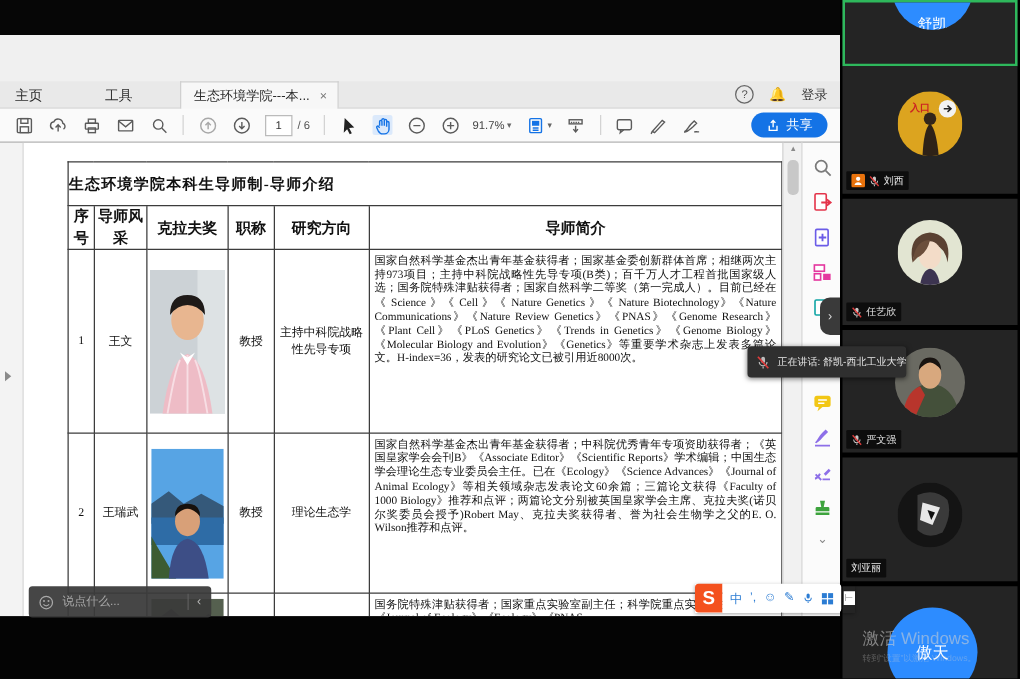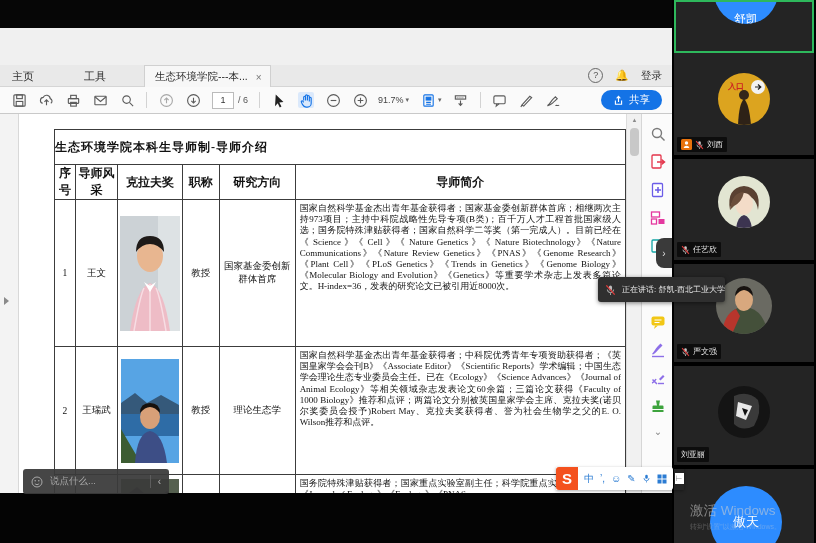--- a/index.html
+++ b/index.html
@@ -255,21 +255,21 @@
                 <rect width="60" height="115" fill="#ccd2d6"></rect>
                 <rect x="38" y="0" width="22" height="115" fill="#dde2e4"></rect>
                 <path d="M10 115 Q16 72 30 67 Q44 72 50 115 Z" fill="#eebcc6"></path>
                 <path d="M14 115 Q20 80 24 72 M30 68 V115 M46 115 Q40 80 36 72" stroke="#f7dee4" stroke-width="1.5" fill="none"></path>
                 <path d="M24 66 L30 76 L36 66 L30 70 Z" fill="#fff"></path>
                 <ellipse cx="30" cy="40" rx="13" ry="16" fill="#e8b690"></ellipse>
                 <path d="M16 36 Q16 20 30 20 Q44 20 44 36 Q38 28 30 28 Q22 28 16 36Z" fill="#1e1a18"></path>
               </svg>
             </td>
             <td class="cell-c">教授</td>
-            <td class="cell-c">国家基金委创新群体首席</td>
+            <td class="cell-c">主持中科院战略性先导专项</td>
             <td class="bio">国家自然科学基金杰出青年基金获得者；国家基金委创新群体首席；相继两次主持973项目；主持中科院战略性先导专项(B类)；百千万人才工程首批国家级人选；国务院特殊津贴获得者；国家自然科学二等奖（第一完成人）。目前已经在《 Science 》《 Cell 》《 Nature Genetics 》《 Nature Biotechnology》《Nature Communications》《Nature Review Genetics》《PNAS》《Genome Research》《Plant Cell》《PLoS Genetics》《Trends in Genetics》《Genome Biology》《Molecular Biology and Evolution》《Genetics》等重要学术杂志上发表多篇论文。H-index=36，发表的研究论文已被引用近8000次。</td>
           </tr>
           <tr style="height:128px">
             <td class="cell-c">2</td>
             <td class="cell-c">王瑞武</td>
             <td>
               <svg class="photo" width="58" height="104" viewBox="0 0 58 104">
                 <rect width="58" height="104" fill="#57a4e4"></rect>
                 <path d="M0 44 L14 34 L26 44 L40 36 L58 46 L58 60 L0 60Z" fill="#35597a"></path>
                 <rect x="0" y="55" width="58" height="22" fill="#2e6ca6"></rect>

